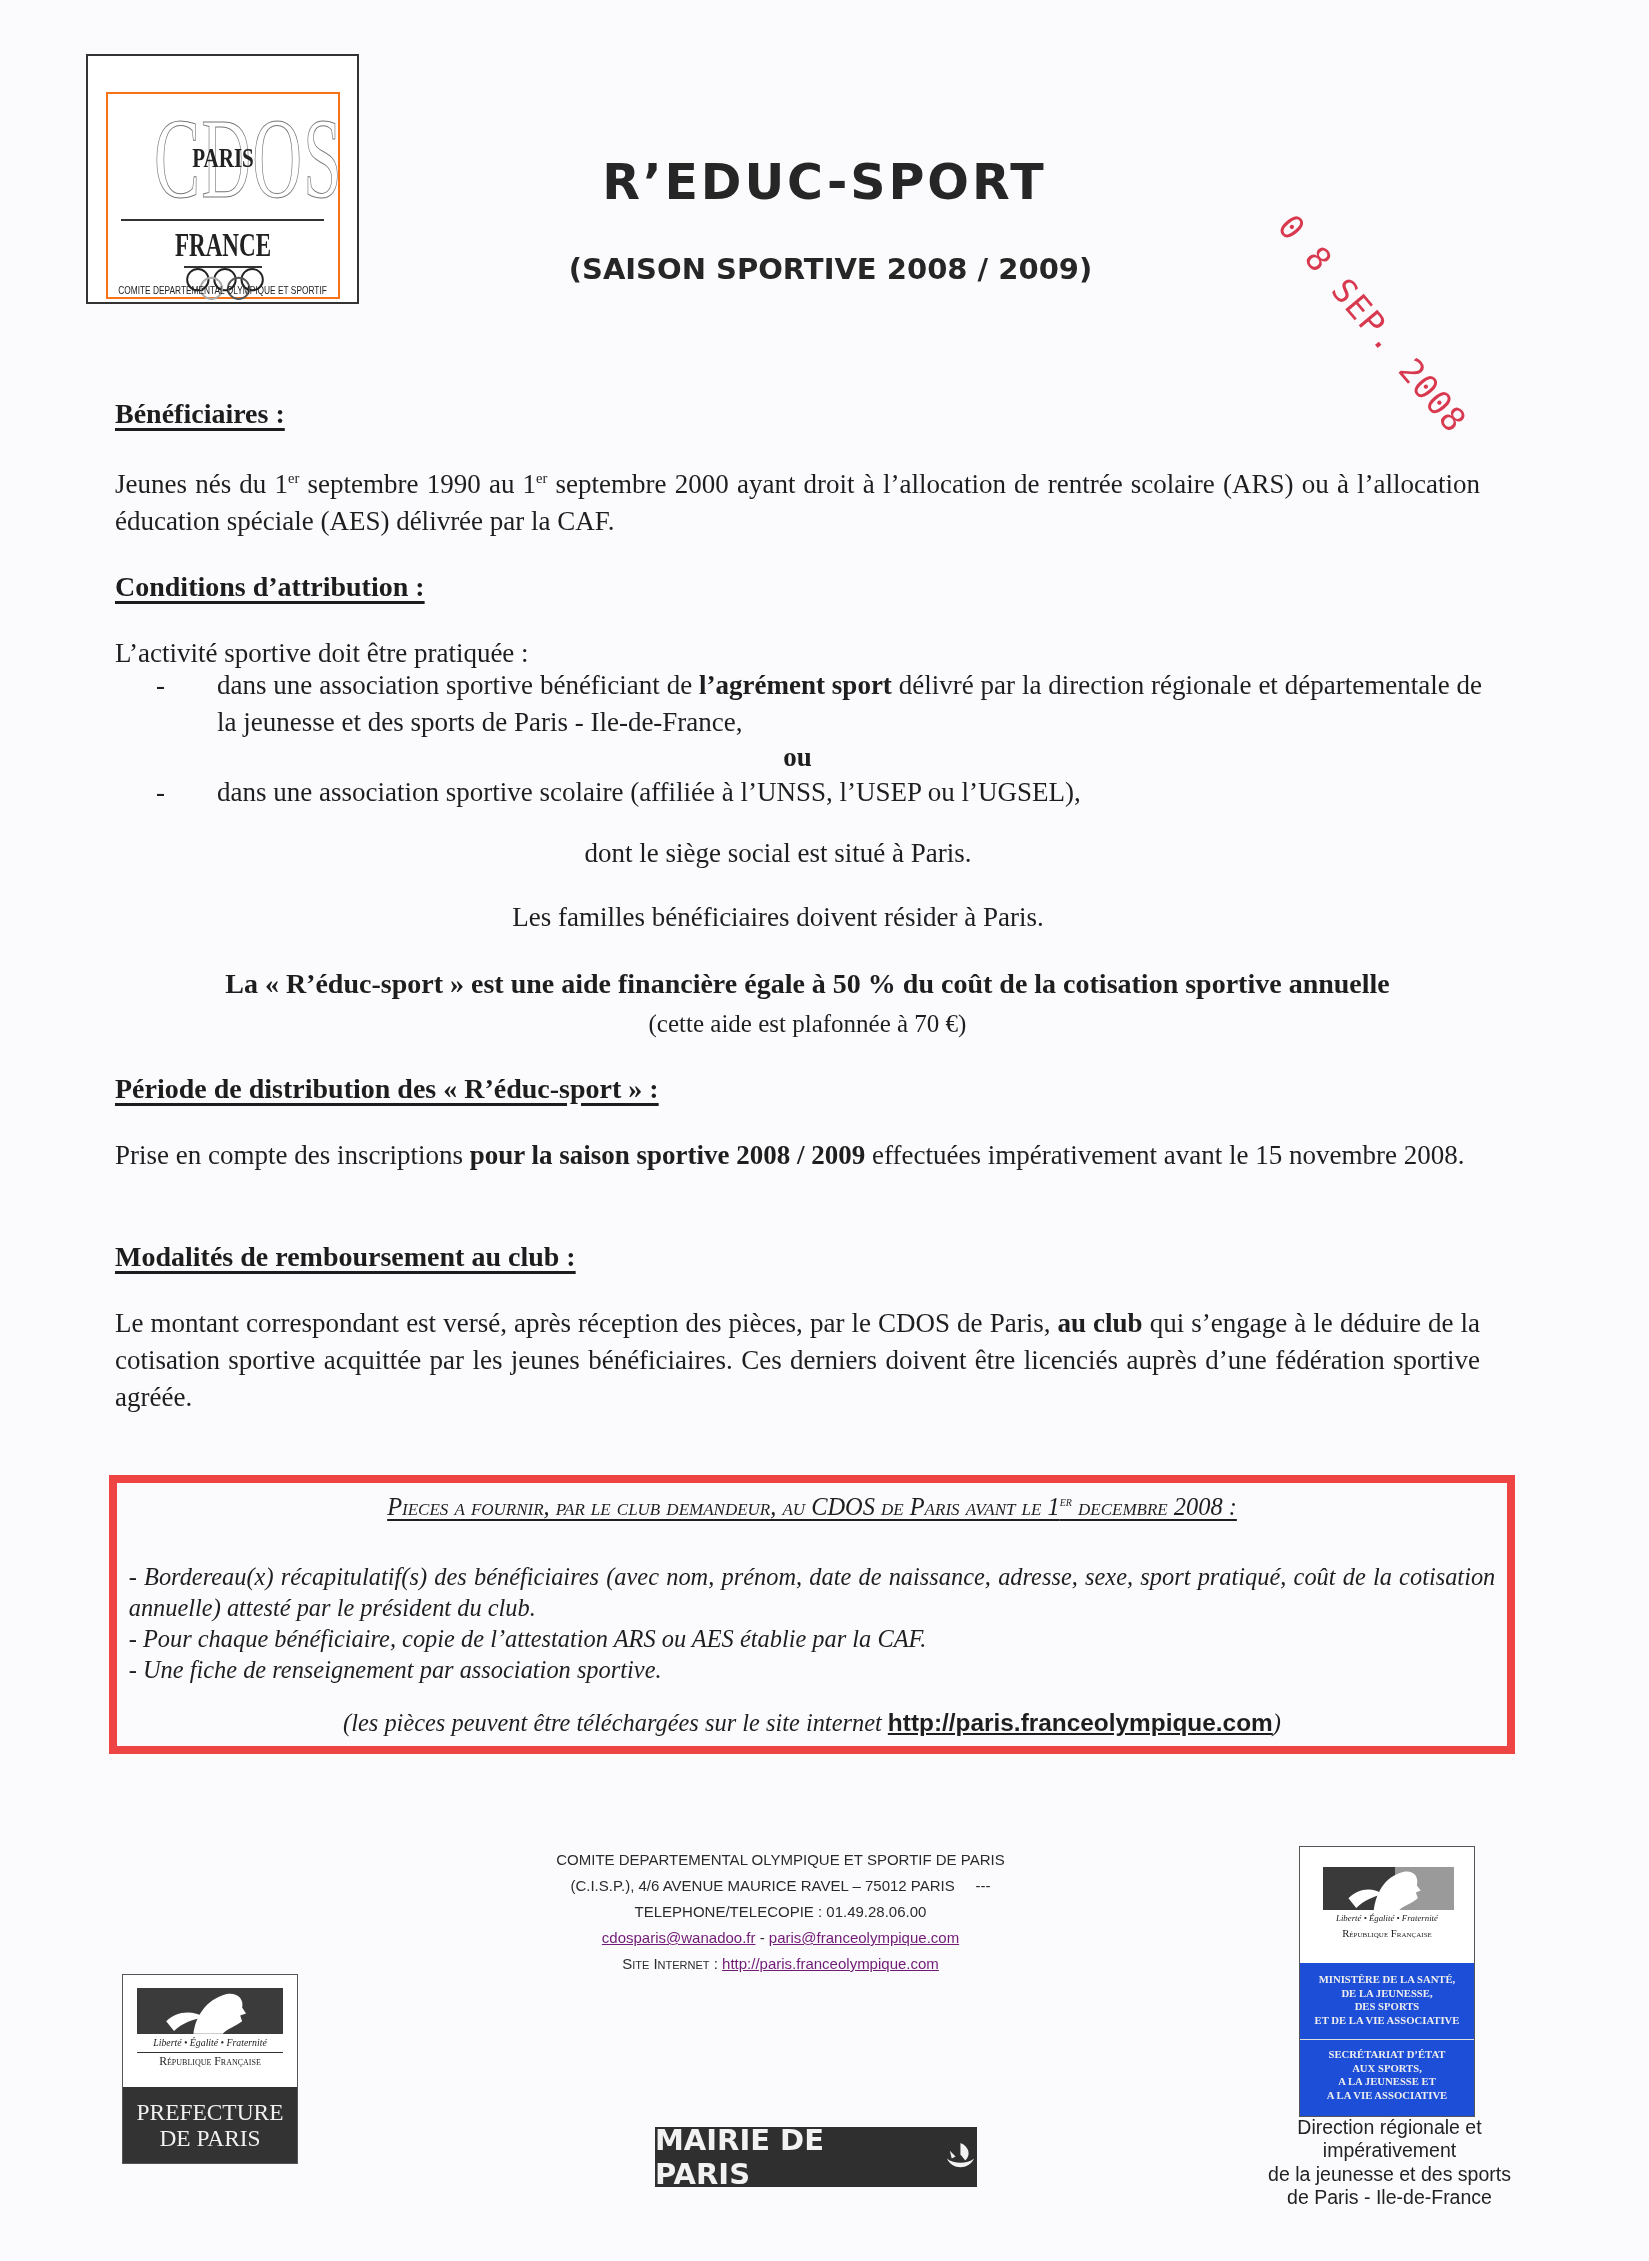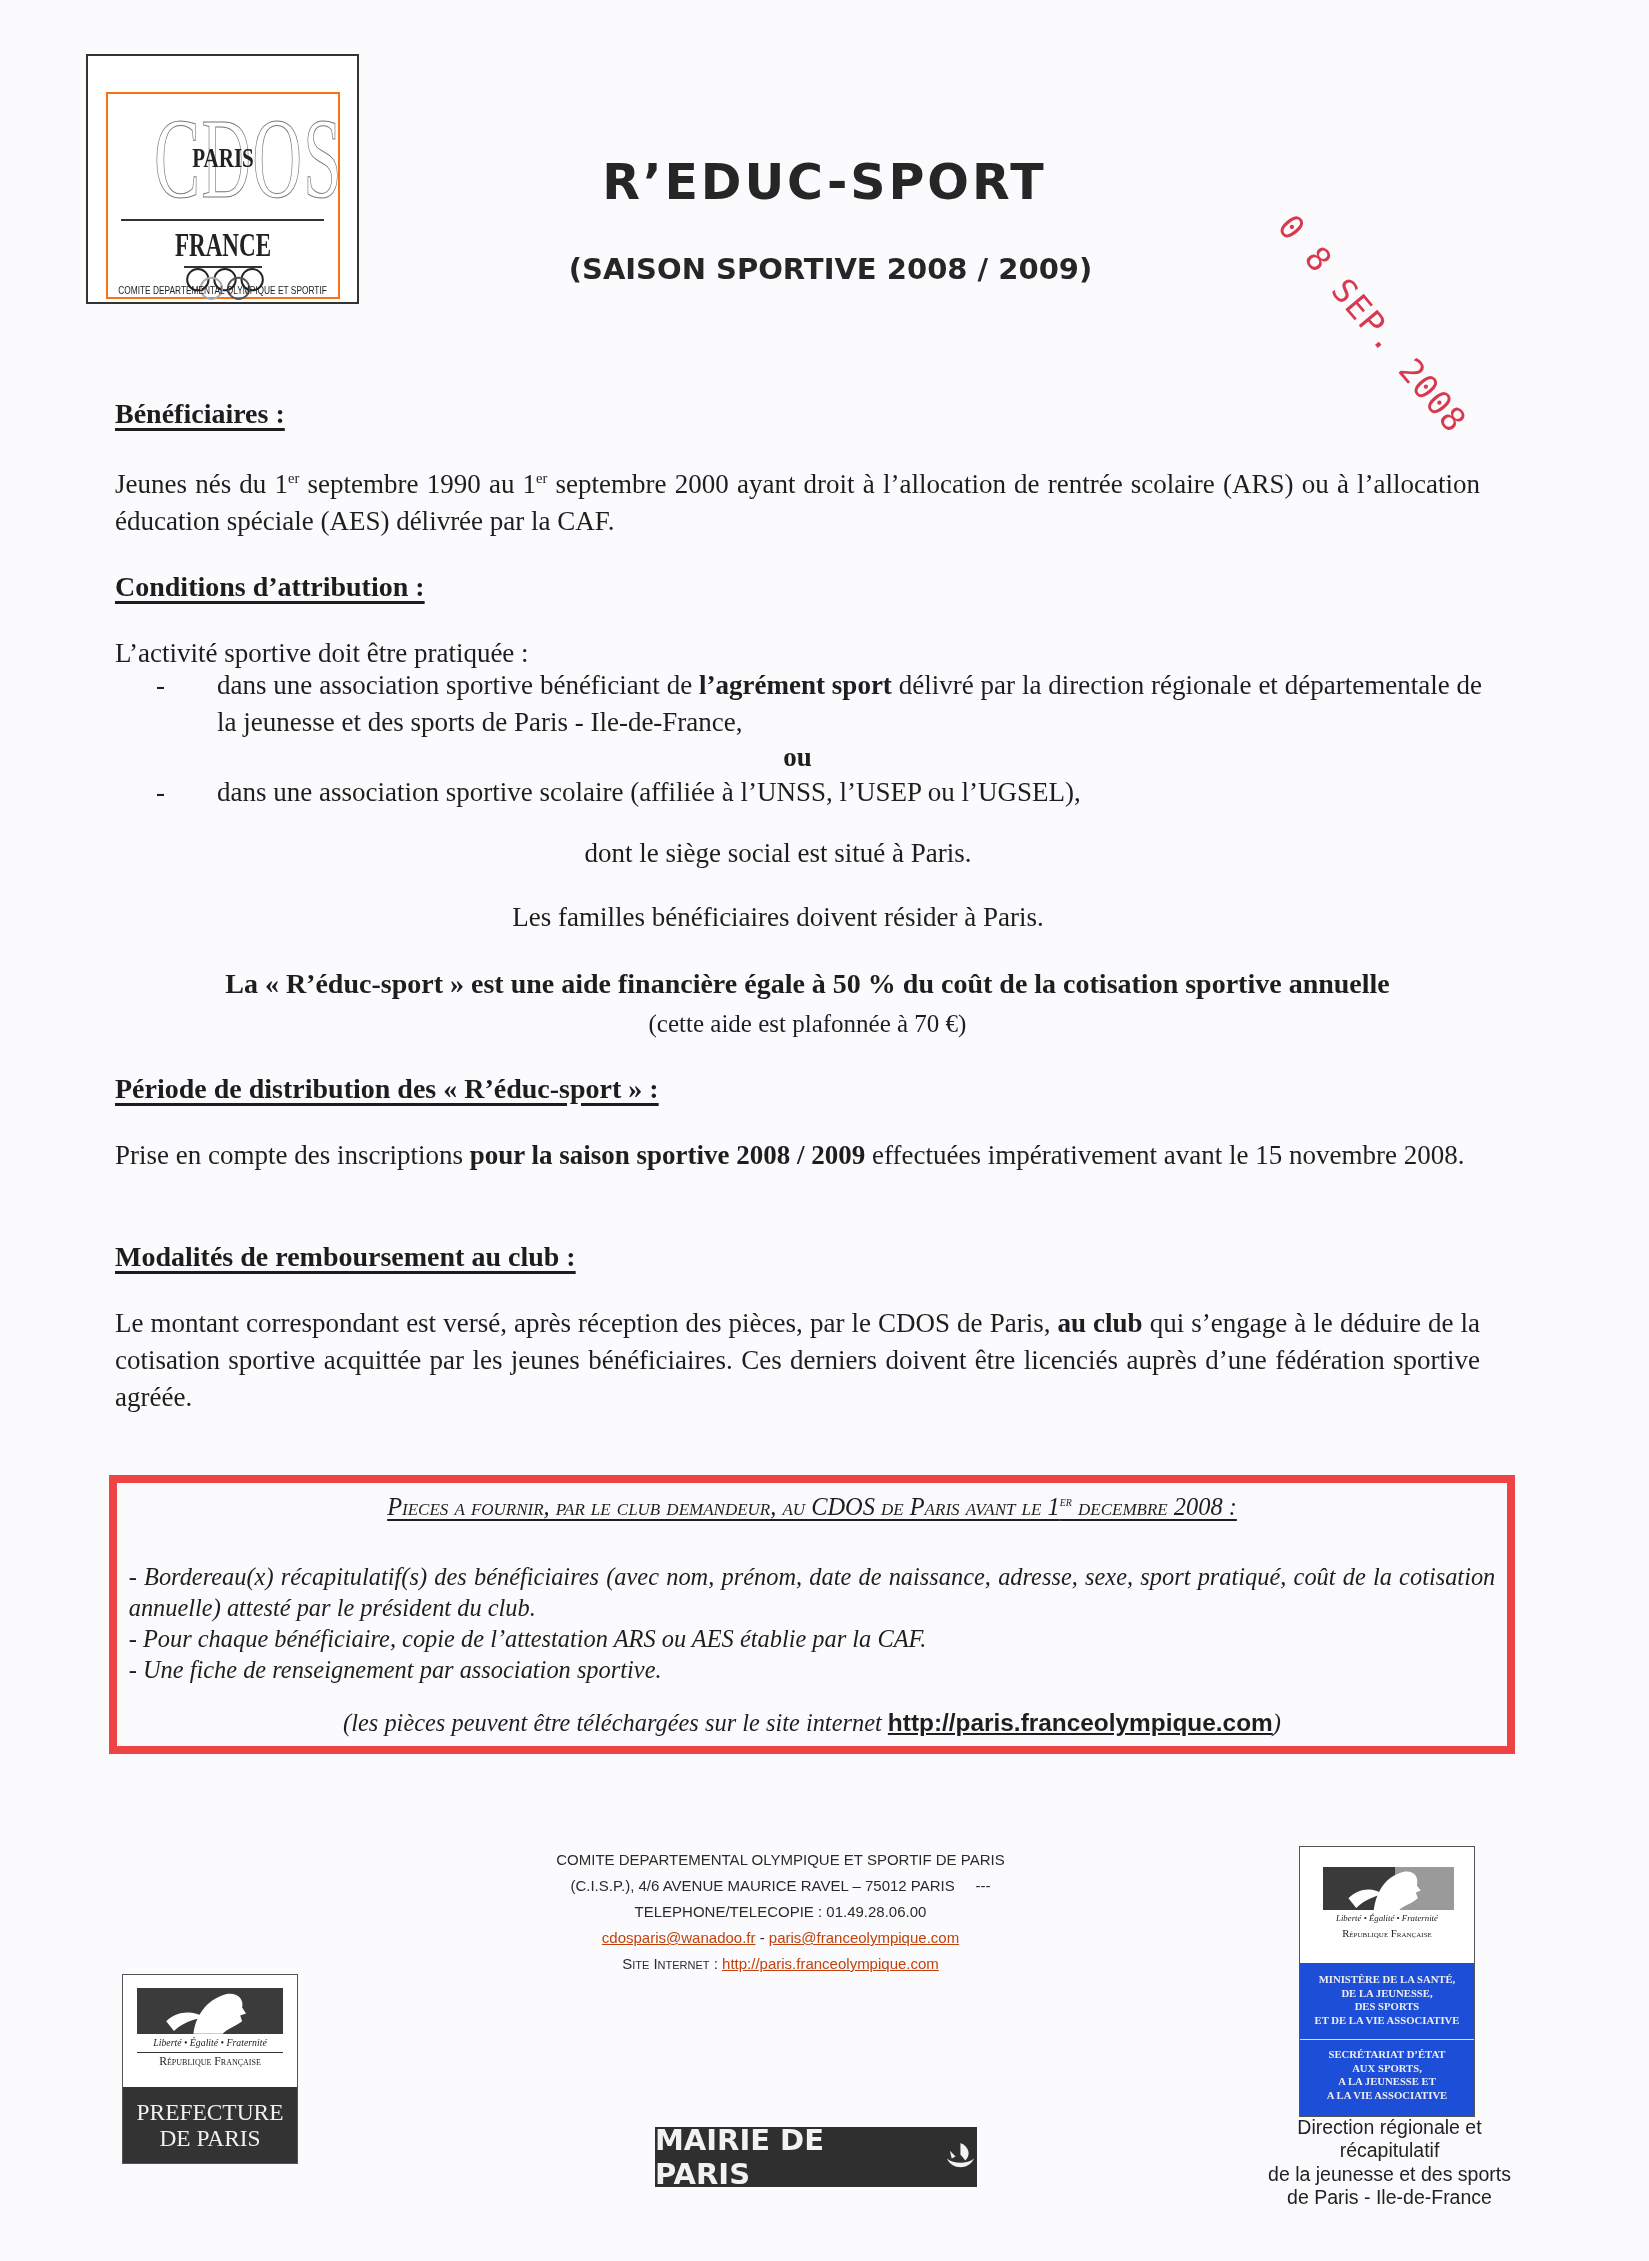--- a/index.html
+++ b/index.html
@@ -100,21 +100,21 @@
     .pieces-note a {
       font-family: "Liberation Sans", sans-serif; font-style: normal; font-weight: bold;
       color: #1e1e1e; text-decoration: underline;
     }
 
     
     .footer-addr {
       left: 293px; width: 975px; top: 1847px; text-align: center;
       font-family: "Liberation Sans", sans-serif; font-size: 15px; line-height: 26px; color: #2a2a2a;
     }
-    .footer-addr a { color: #c2410c; text-decoration: underline; }
+    .footer-addr a { color: #701a75; text-decoration: underline; }
     .smallcaps { font-variant: small-caps; }
 
     
     .pref-logo {
       left: 122px; top: 1974px; width: 176px; height: 190px;
       border: 1px solid #555; box-sizing: border-box; background: #fff;
     }
     .marianne-block {
       position: absolute; background: #3b3b3b;
     }
@@ -270,17 +270,17 @@
   <div style="position:absolute; left:0; right:0; top:192px; border-top:1px solid #ddd;"></div>
   <div class="min-dark" style="top:193px; bottom:0; padding-top:7.8px; box-sizing:border-box; font-size:10.7px; line-height:13.7px;">
     <div>SECRÉTARIAT D’ÉTAT</div>
     <div>AUX SPORTS,</div>
     <div>A LA JEUNESSE ET</div>
     <div>A LA VIE ASSOCIATIVE</div>
   </div>
 </div>
 <div class="abs dir-caption">
   <div>Direction régionale et</div>
-  <div>récapitulatif</div>
+  <div>impérativement</div>
   <div>de la jeunesse et des sports</div>
   <div>de Paris - Ile-de-France</div>
 </div>
 
 
 </body></html>

